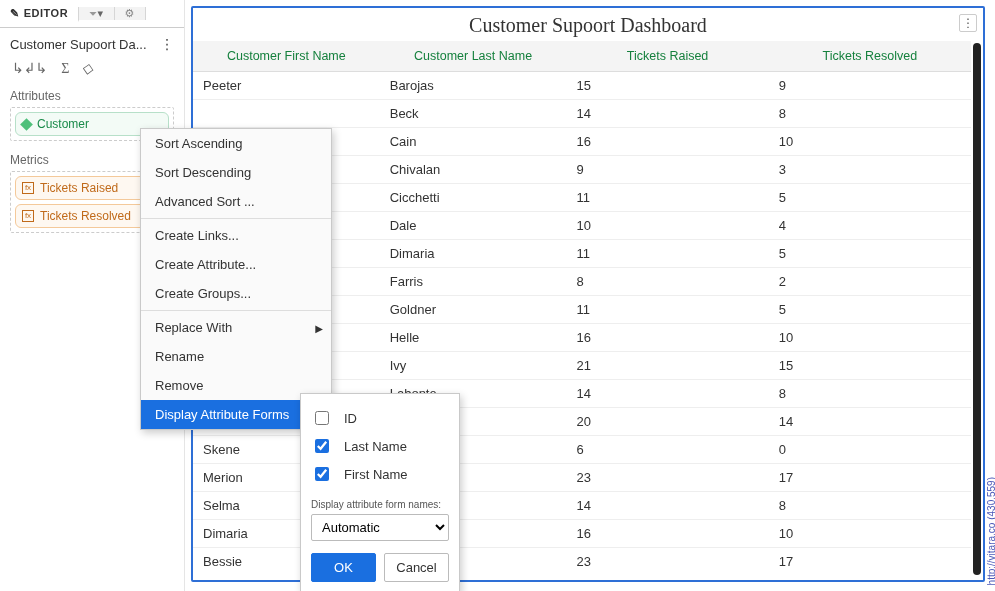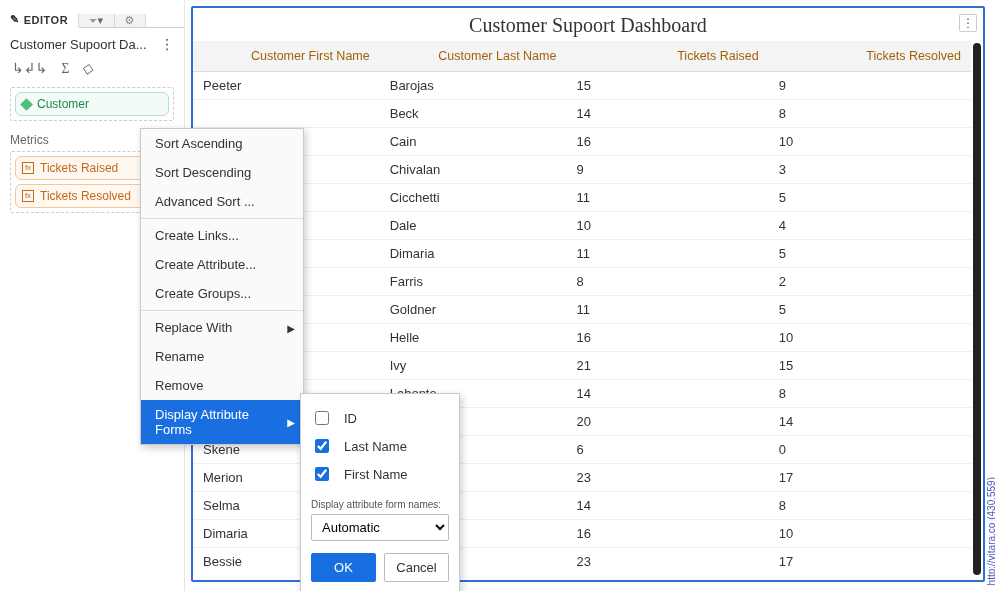--- a/index.html
+++ b/index.html
@@ -21,21 +21,21 @@
   }
   
   .left-panel {
     width: 185px;
     padding: 0;
     border-right: 1px solid #e5e5e5;
     background: #fff;
   }
   .tabs-row {
     display: flex;
-    align-items: flex-end;
+    align-items: center;
     height: 28px;
     border-bottom: 1px solid #ccc;
   }
   .tab {
     display: flex;
     align-items: center;
     padding: 0 10px;
     font-size: 11px;
     letter-spacing: 0.5px;
     border-right: 1px solid #d6d6d6;
@@ -143,24 +143,24 @@
     height: calc(100% - 36px);
     overflow: hidden;
   }
   table.grid {
     width: calc(100% - 12px);
     border-collapse: collapse;
     table-layout: fixed;
   }
   table.grid th {
     background: #f4f4f4;
-    text-align: right;
+    text-align: center;
     font-weight: normal;
     font-size: 12.5px;
-    color: #a16207;
+    color: #15803d;
     padding: 8px 10px;
     border-bottom: 1px solid #ddd;
   }
   table.grid td {
     padding: 6px 10px;
     font-size: 13px;
     color: #333;
     border-bottom: 1px solid #eee;
   }
   table.grid tr:last-child td { border-bottom: none; }
@@ -171,21 +171,21 @@
     bottom: 2px;
     width: 8px;
     background: #222;
     border-radius: 4px;
   }
   
   .ctx-menu {
     position: absolute;
     left: 140px;
     top: 128px;
-    width: 164px;
+    width: 192px;
     background: #fafafa;
     border: 1px solid #c9c9c9;
     box-shadow: 2px 3px 8px rgba(0,0,0,0.2);
     z-index: 20;
   }
   .ctx-menu .mi {
     padding: 7px 14px;
     font-size: 13px;
     color: #333;
     position: relative;
@@ -311,20 +311,21 @@
       <span>Customer Supoort Da...</span>
       <span class="more-dots">⋮</span>
     </div>
 
     <div class="toolbar-icons">
       <span class="arrows-icon">↲↳</span>
       <span class="sigma-icon"></span>
       <span class="eraser-icon"></span>
     </div>
 
+    <div class="section-label">Attributes</div>
     <div class="dashed-box">
       <div class="chip chip-attr">
         <span class="diamond"></span>
         <span>Customer</span>
       </div>
     </div>
 
     <div class="section-label">Metrics</div>
     <div class="dashed-box">
       <div class="chip chip-metric">

